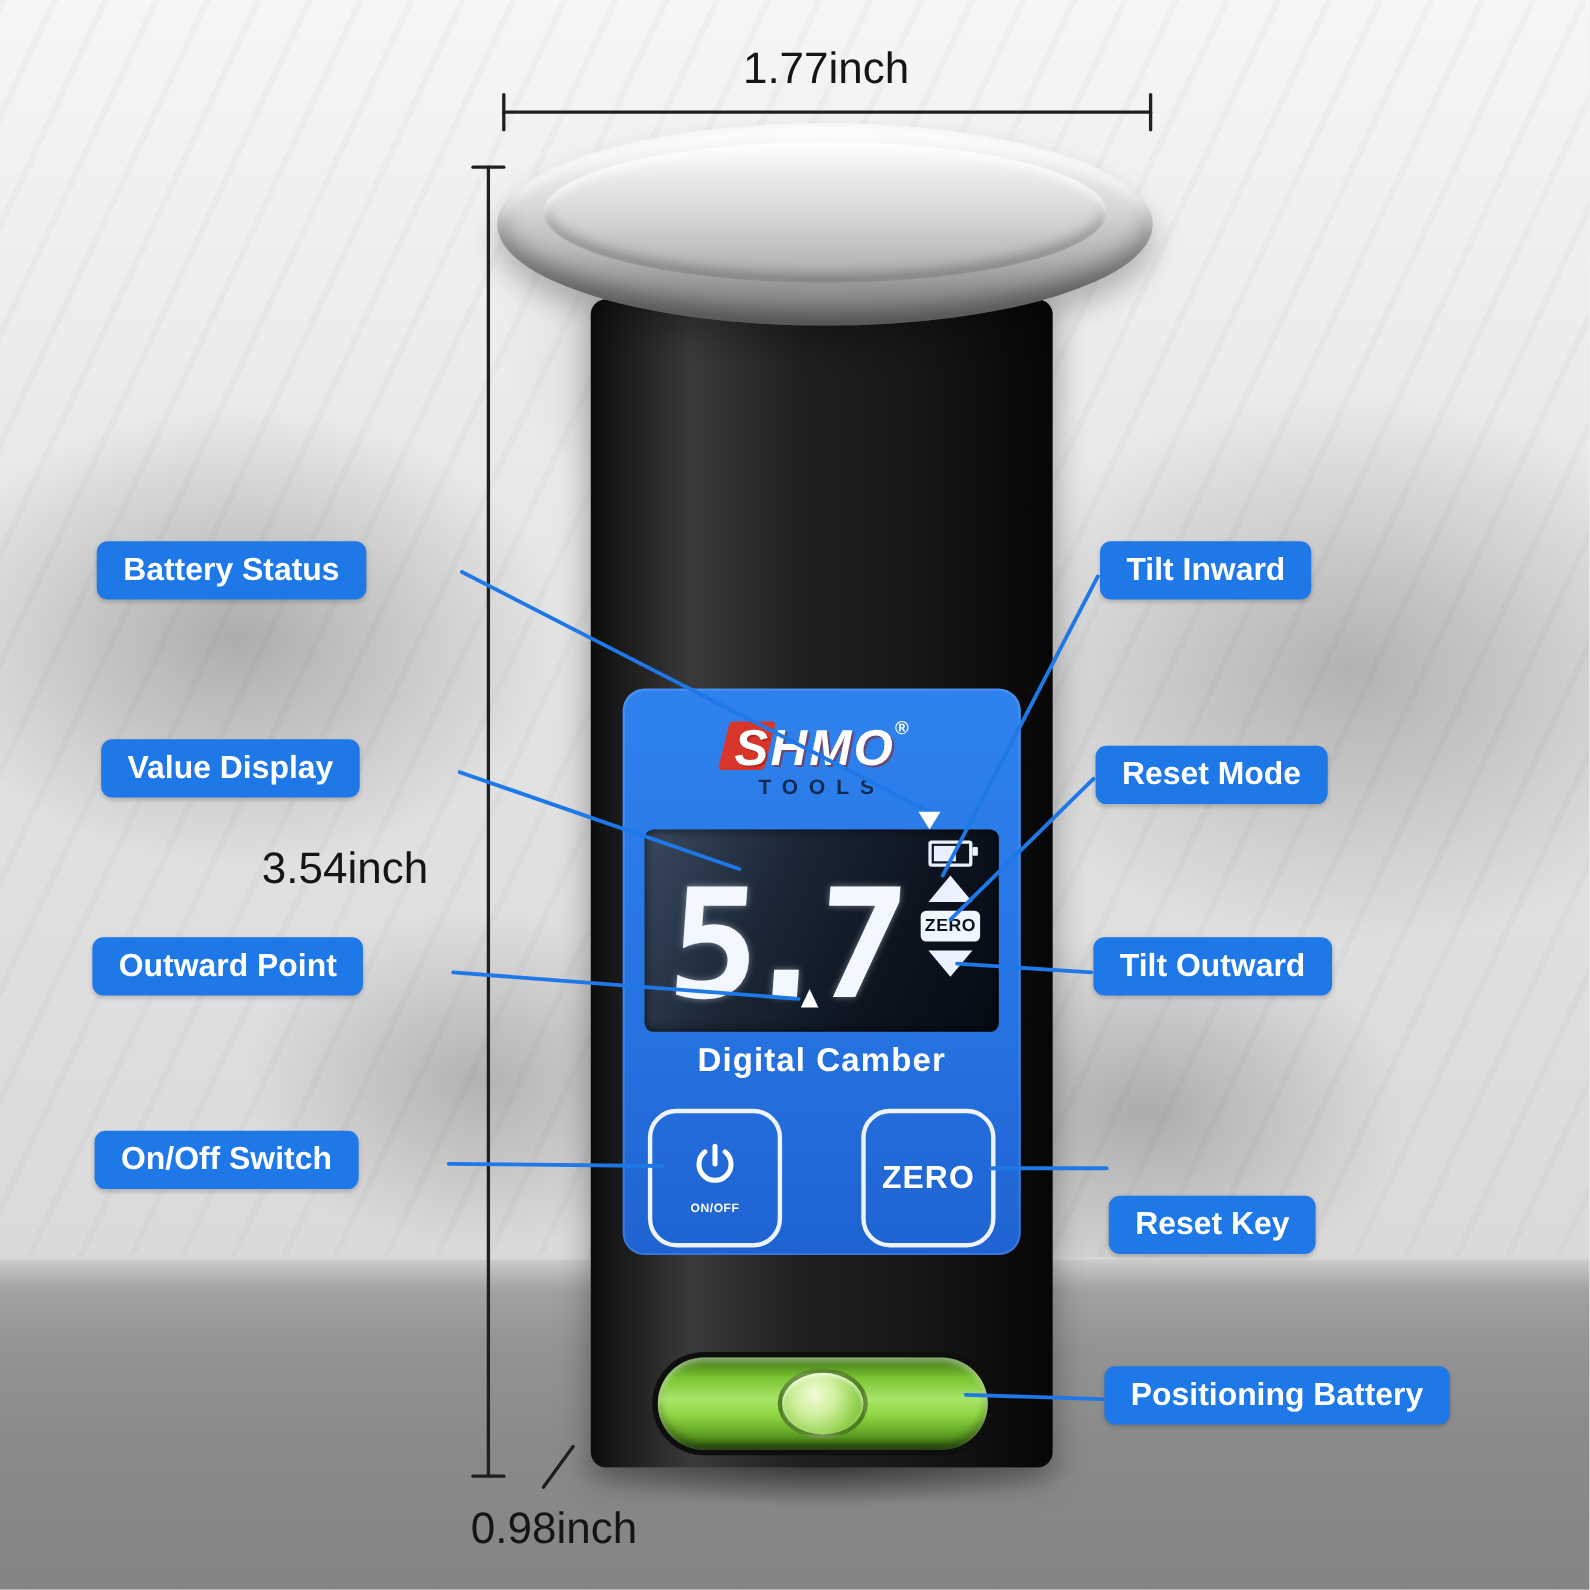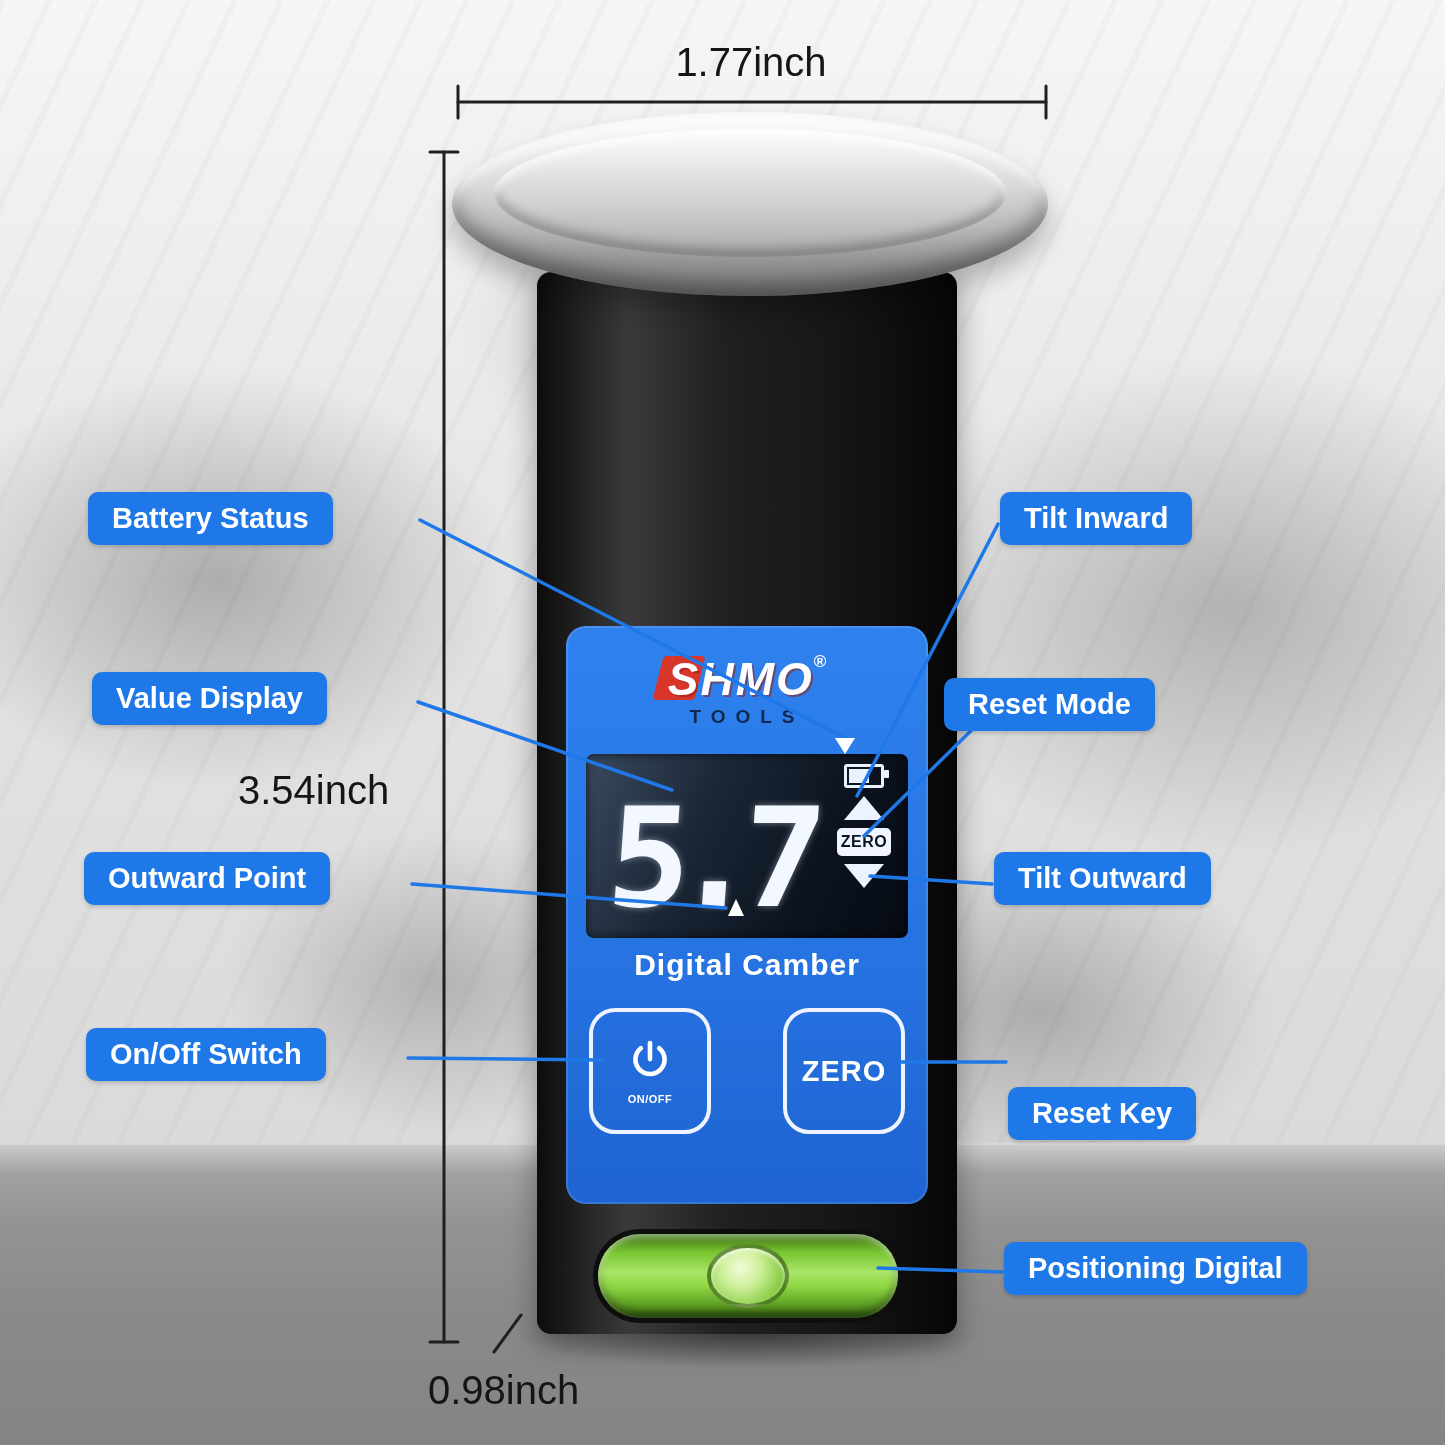--- a/index.html
+++ b/index.html
@@ -33,21 +33,21 @@
     box-shadow:0 10px 30px rgba(0,0,0,.35);}
 
   .magnet-disc{position:absolute;left:452px;top:112px;width:596px;height:184px;border-radius:50%;
     background:linear-gradient(180deg,#ffffff 0%,#f0f0f0 18%,#dadada 40%,#bababa 62%,#939393 82%,#787878 100%);
     box-shadow:inset 0 -12px 20px rgba(0,0,0,.35), inset 0 8px 10px rgba(255,255,255,.9), 0 16px 26px rgba(0,0,0,.25);}
   .magnet-disc::after{content:"";position:absolute;left:7%;top:9%;width:86%;height:70%;border-radius:50%;
     background:linear-gradient(180deg,#fdfdfd 0%,#d4d4d4 55%,#a9a9a9 100%);
     box-shadow:inset 0 5px 9px rgba(255,255,255,.85), inset 0 -7px 12px rgba(0,0,0,.28);}
 
   
-  .panel{position:absolute;left:566px;top:626px;width:362px;height:578px;border-radius:20px;
+  .panel{position:absolute;left:566px;top:626px;width:362px;height:515px;border-radius:20px;
     background:linear-gradient(180deg,#2f82ee 0%,#2674e2 55%,#1f63d2 100%);
     box-shadow:inset 0 0 0 2px rgba(255,255,255,.12);}
 
   .logo{position:absolute;top:26px;left:0;width:100%;text-align:center;}
   .brand-line{display:inline-block;position:relative;}
   .brand-line::before{content:"";position:absolute;left:-10px;top:4px;width:42px;height:44px;
     background:#d8362b;transform:skewX(-14deg);border-radius:4px;}
   .brand-text{position:relative;font-style:italic;font-weight:800;font-size:46px;color:#ffffff;
     letter-spacing:2px;text-shadow:2px 2px 0 rgba(150,30,20,.55);}
   .brand-reg{position:relative;font-size:17px;font-weight:700;color:#ffffff;vertical-align:top;}
@@ -183,22 +183,22 @@
       <polygon points="835,738 855,738 845,754"></polygon>
       <polygon points="728,916 744,916 736,899"></polygon>
     </g>
   </svg>
 
   <div class="callout" style="left:88px;top:492px">Battery Status</div>
   <div class="callout" style="left:92px;top:672px">Value Display</div>
   <div class="callout" style="left:84px;top:852px">Outward Point</div>
   <div class="callout" style="left:86px;top:1028px">On/Off Switch</div>
   <div class="callout" style="left:1000px;top:492px">Tilt Inward</div>
-  <div class="callout" style="left:944px;top:678px">Reset Mode</div>
+  <div class="callout" style="left:996px;top:678px">Reset Mode</div>
   <div class="callout" style="left:994px;top:852px">Tilt Outward</div>
   <div class="callout" style="left:1008px;top:1087px">Reset Key</div>
-  <div class="callout" style="left:1004px;top:1242px">Positioning Digital</div>
+  <div class="callout" style="left:1004px;top:1242px">Positioning Battery</div>
 
   <div class="dim-label dim-width">1.77inch</div>
   <div class="dim-label dim-height">3.54inch</div>
   <div class="dim-label dim-depth">0.98inch</div>
 
 </div>
 
 </body></html>

